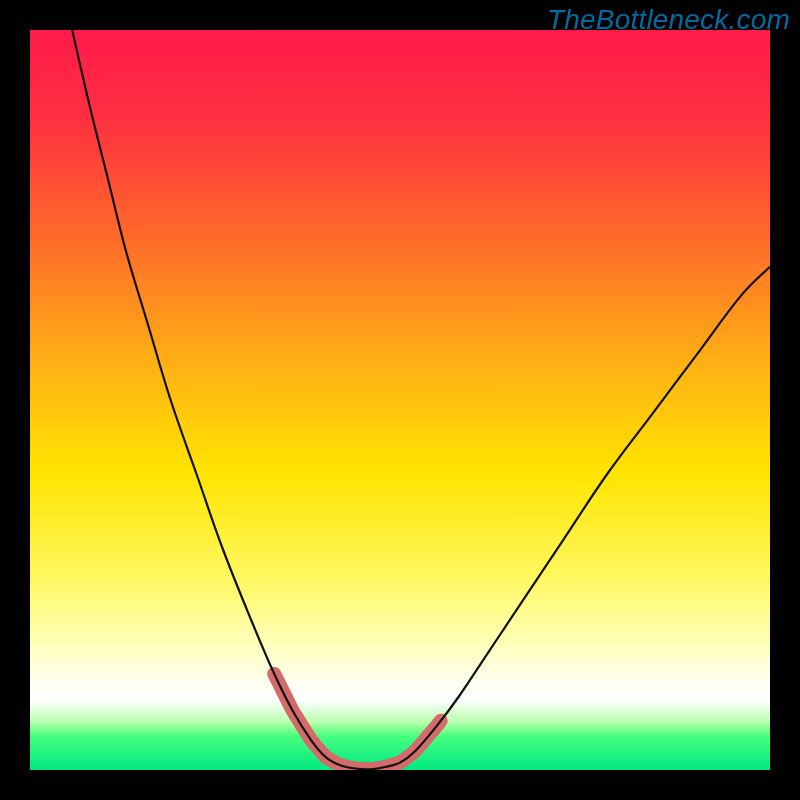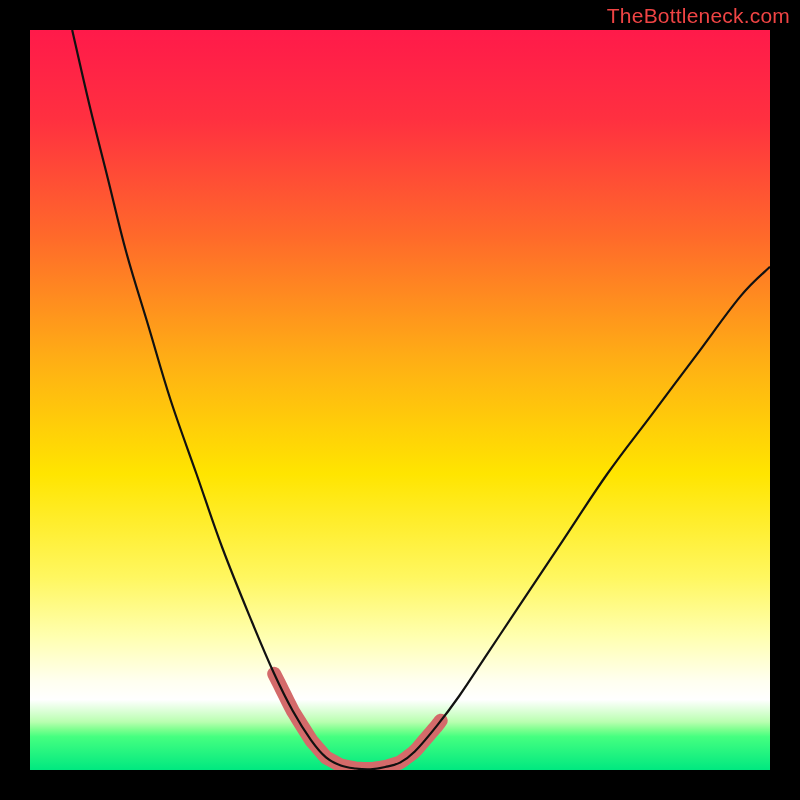--- a/index.html
+++ b/index.html
@@ -15,25 +15,26 @@
     position: absolute;
     left: 0;
     top: 0;
     width: 800px;
     height: 800px;
   }
   .watermark {
     position: absolute;
     top: 4px;
     right: 10px;
-    color: #ef4444;
-    font-size: 21px;
+    color: #0369a1;
+    font-size: 28px;
     font-weight: 400;
     letter-spacing: 0.2px;
     user-select: none;
+    font-style: italic;
   }
   svg {
     display: block;
   }
 </style>
 </head>
 <body>
 
 <div class="canvas-wrap">
   <svg id="chart-svg" width="800" height="800" viewBox="0 0 800 800">

